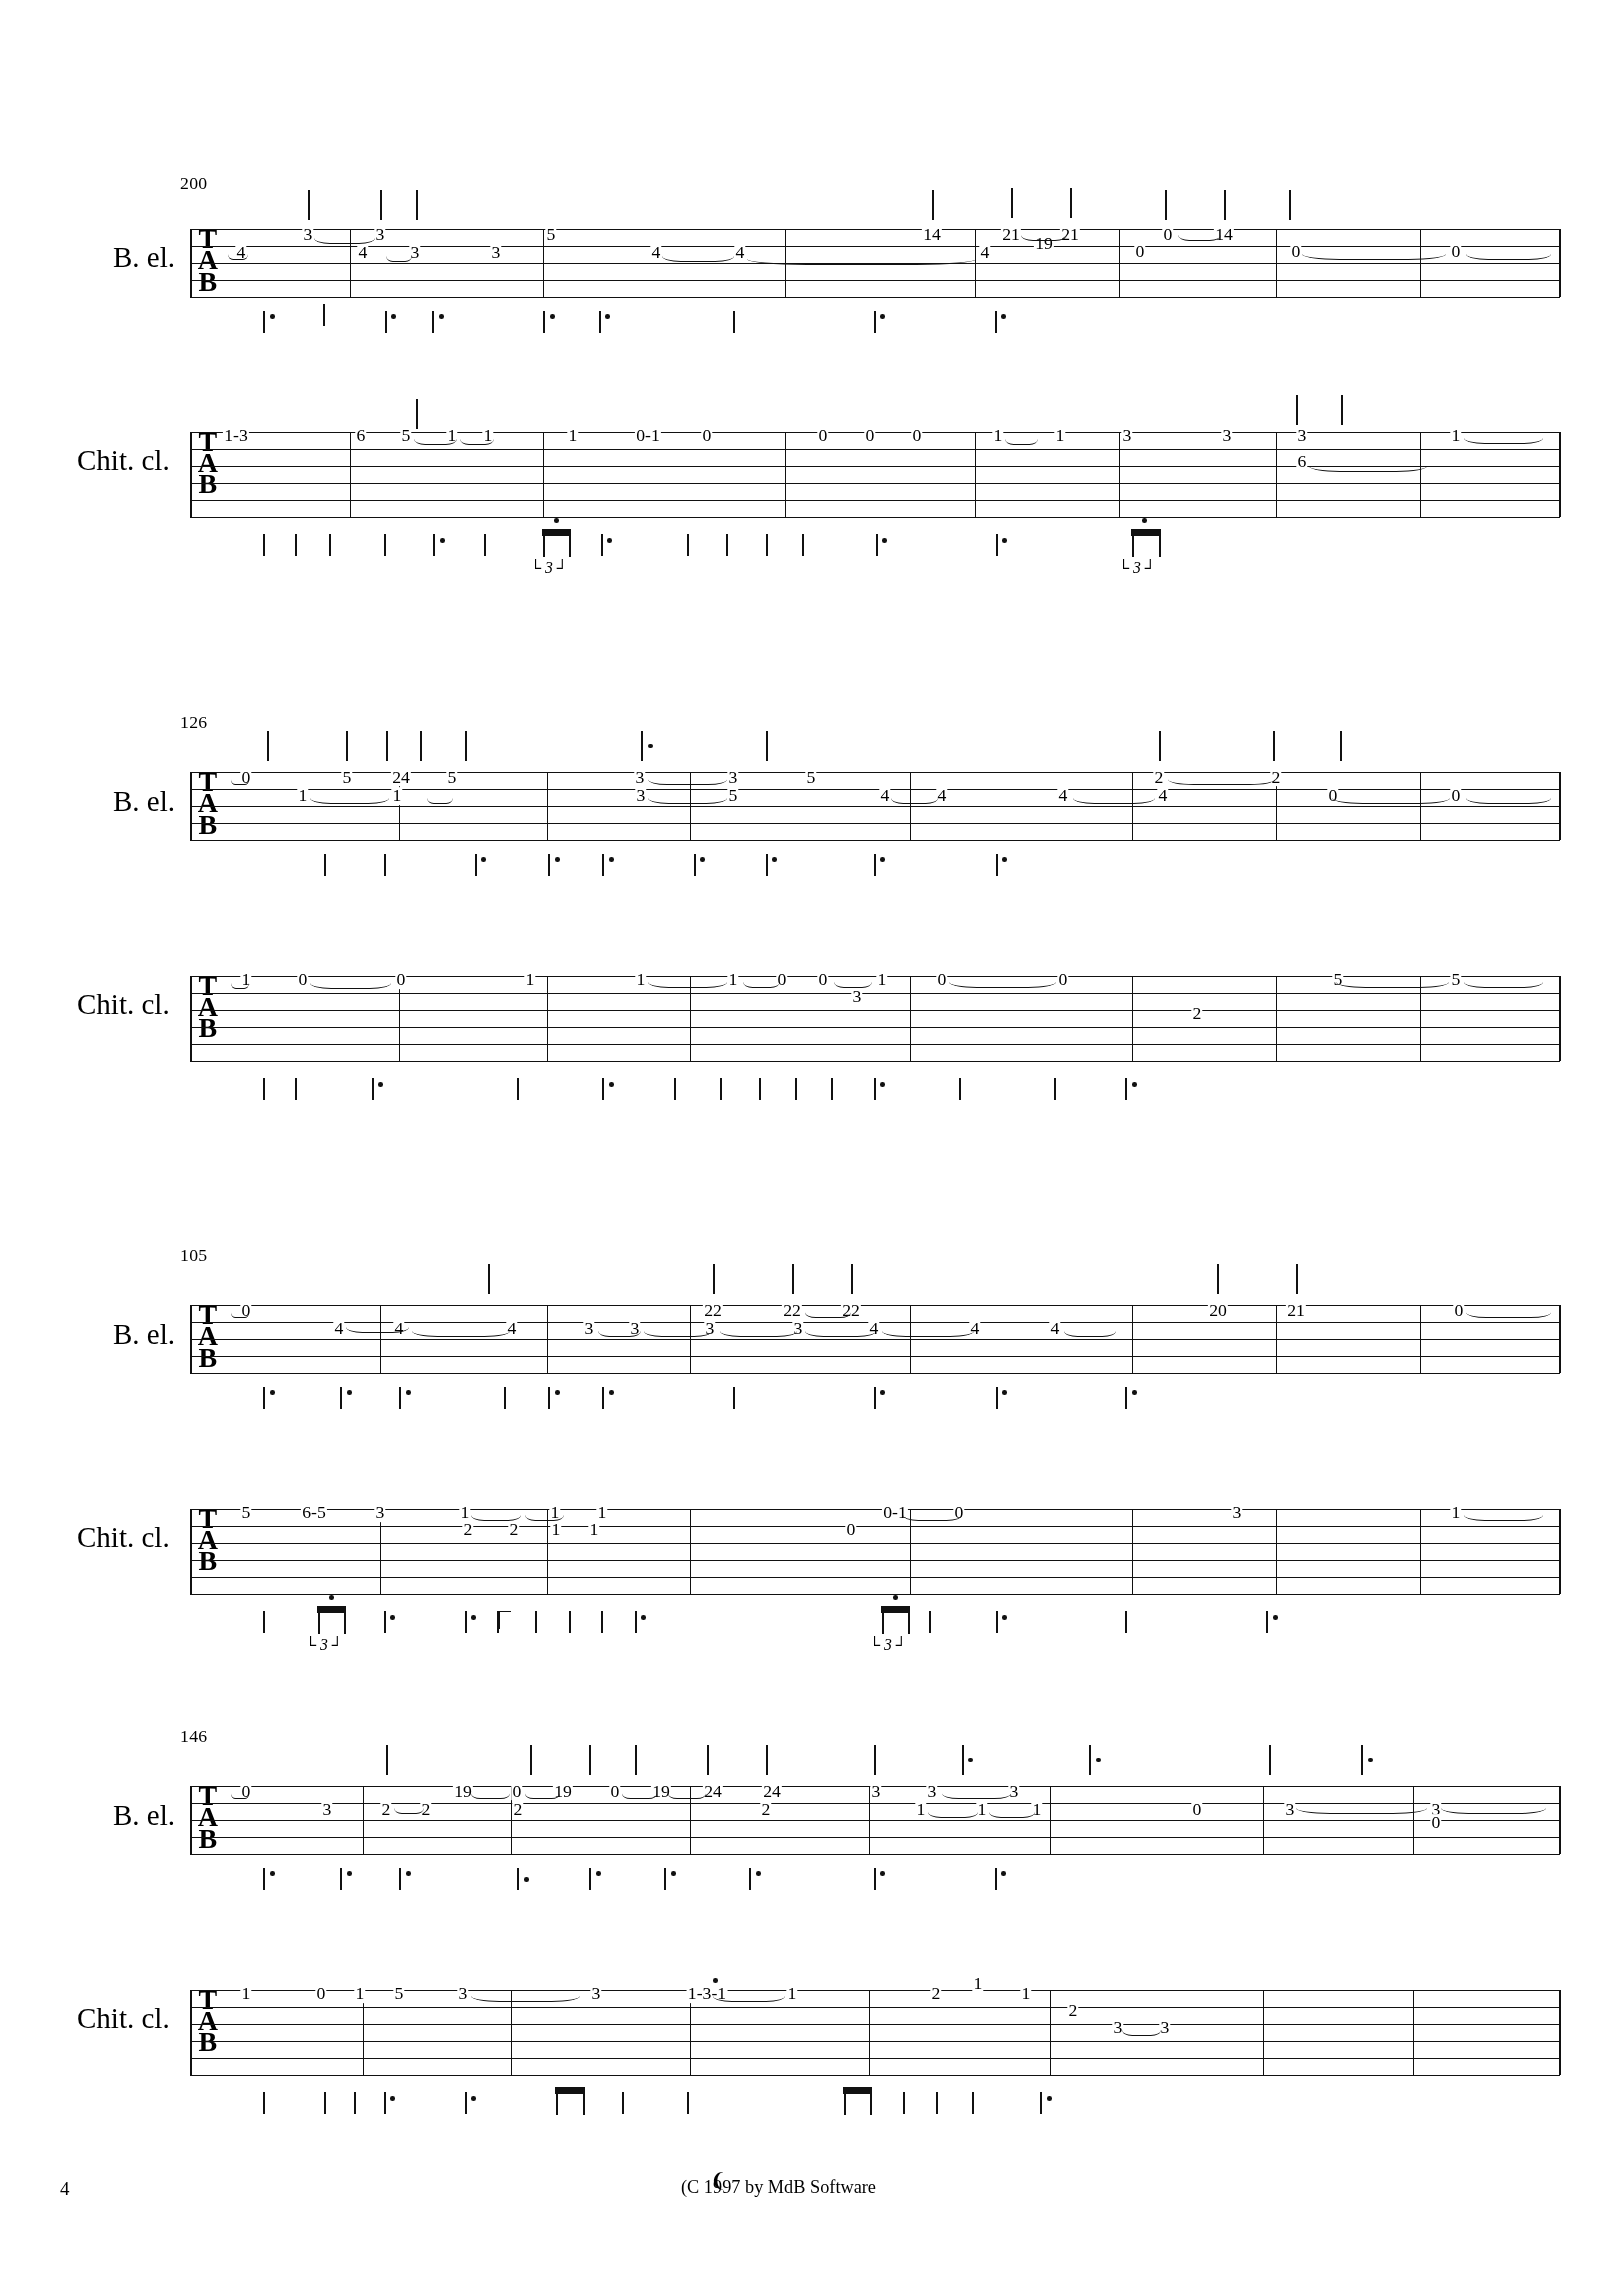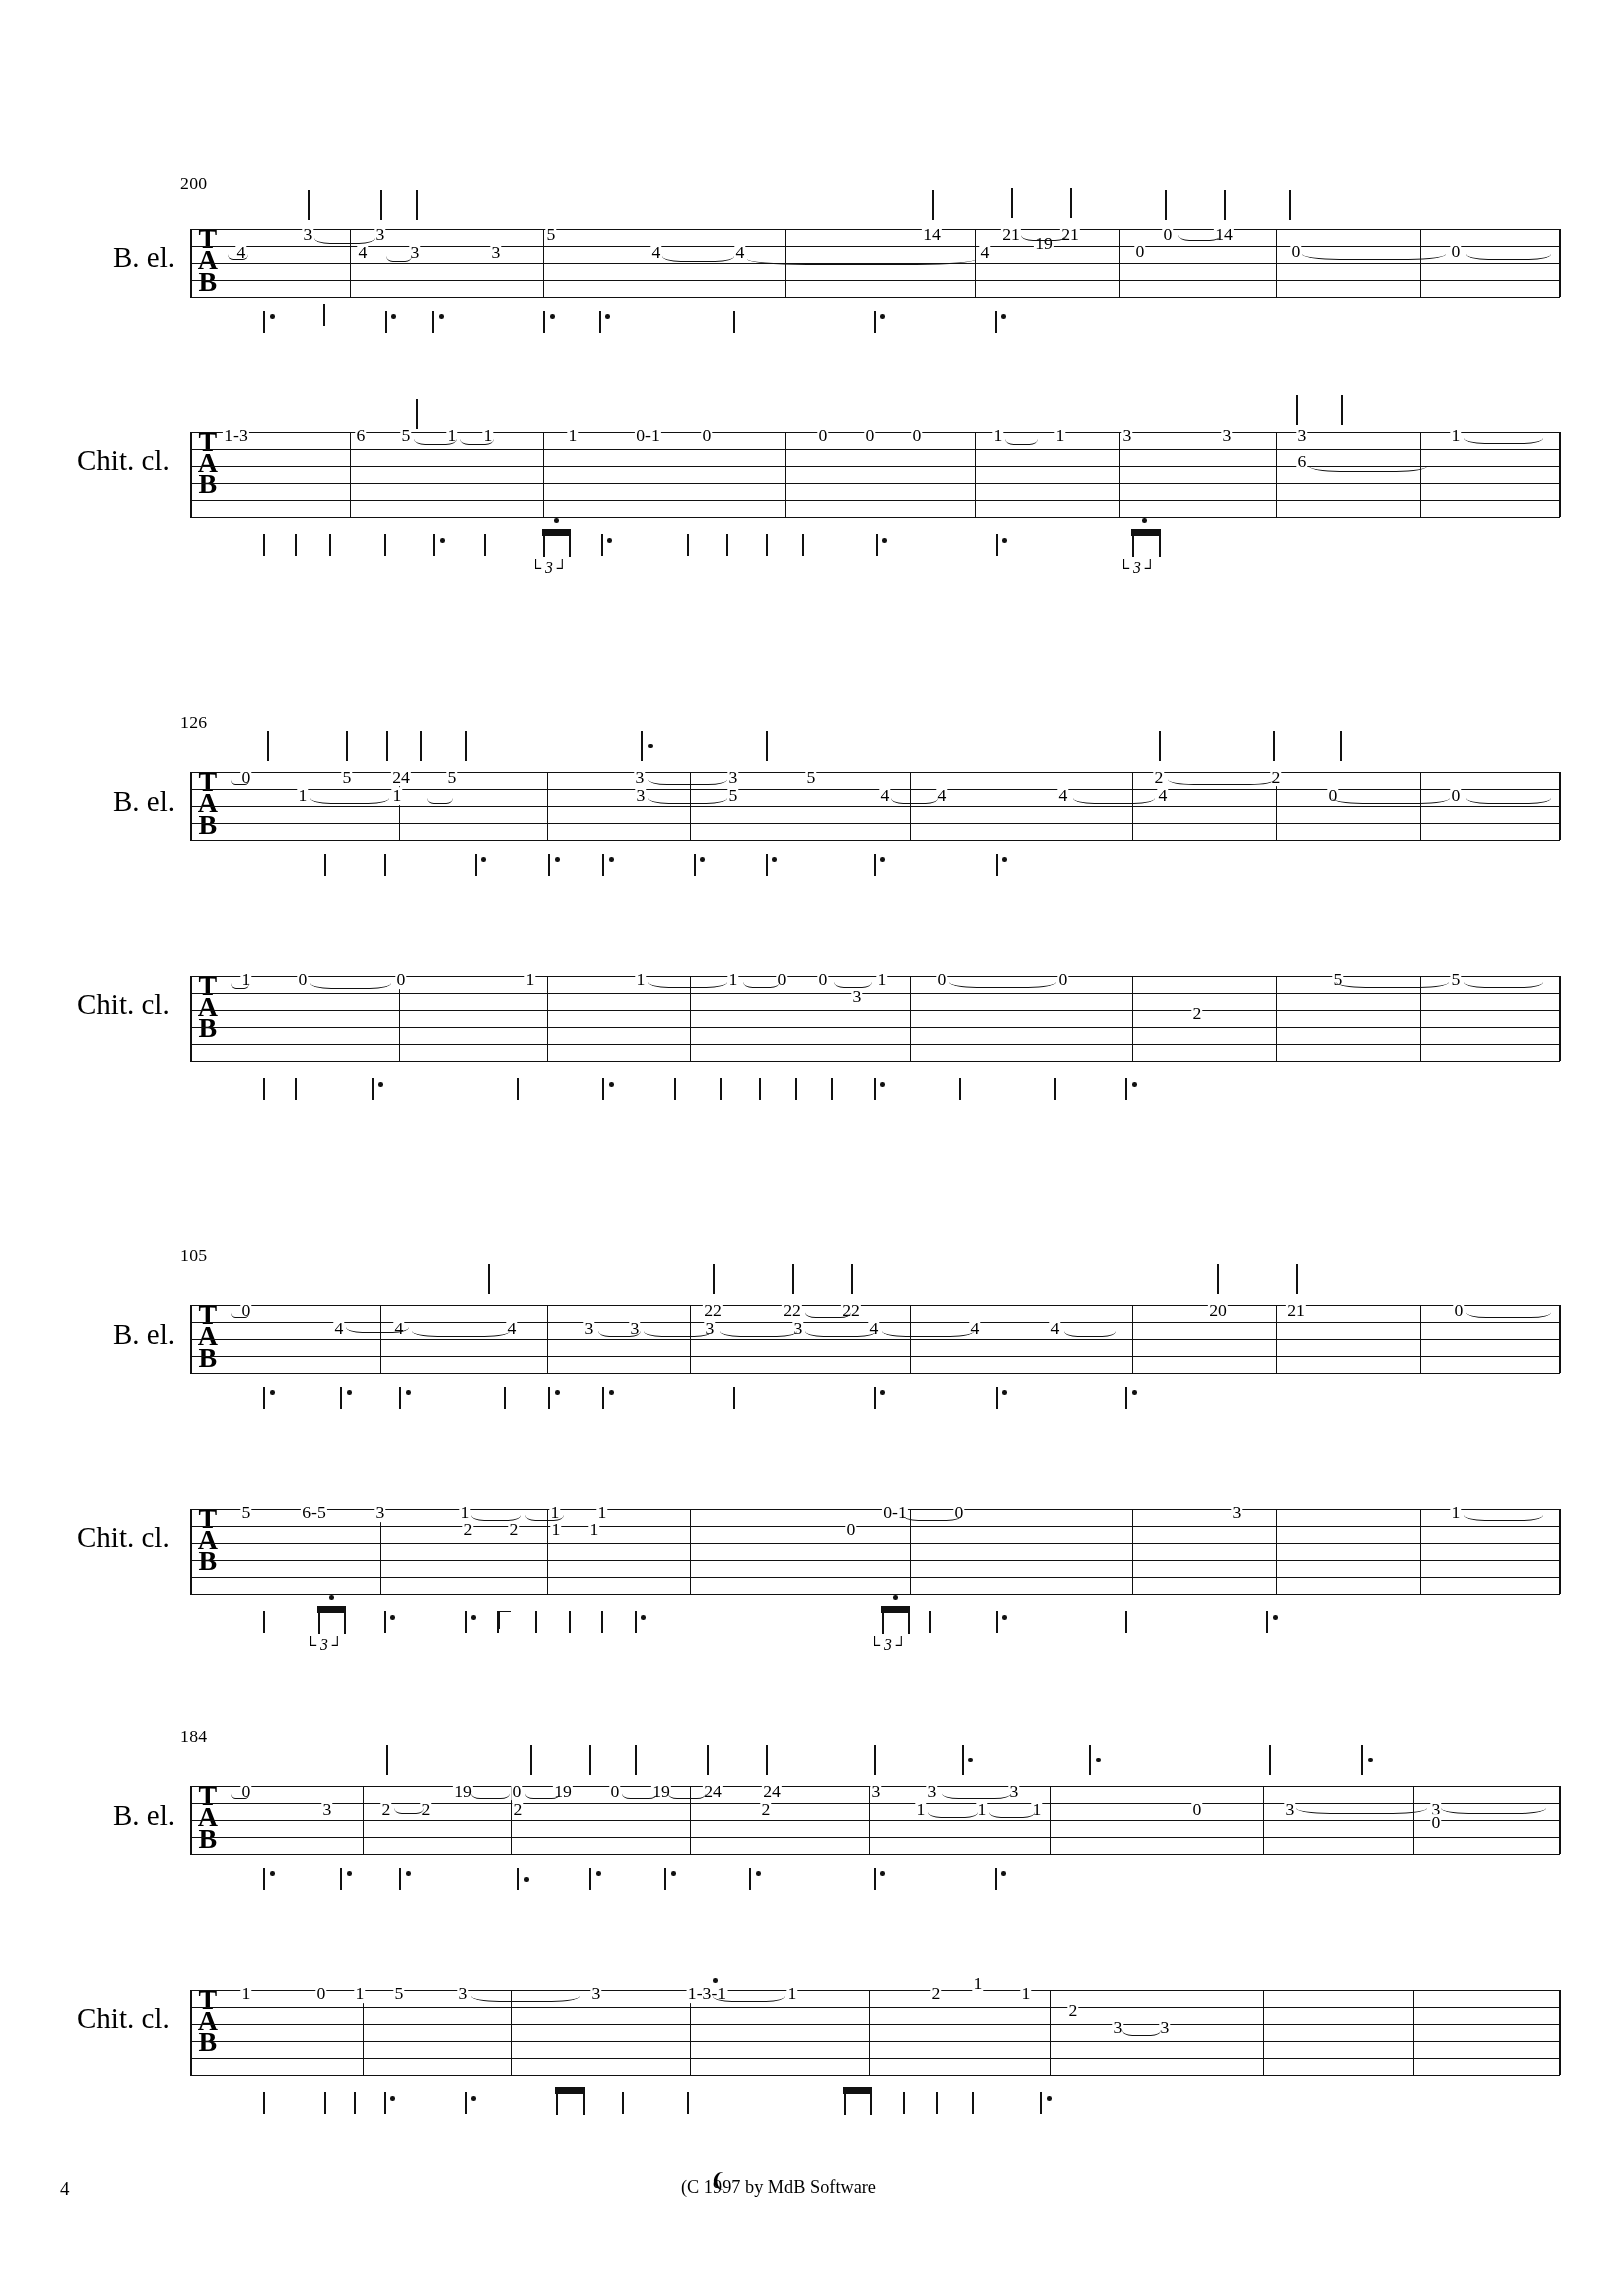--- a/index.html
+++ b/index.html
@@ -672,21 +672,21 @@
       <div class="stem short" style="left:739px; top:115px"></div>
       <div class="stem short" style="left:806px; top:115px"></div>
       <div class="dot" style="left:812px; top:119px"></div>
       <div class="stem short" style="left:935px; top:115px"></div>
       <div class="stem short" style="left:1076px; top:115px"></div>
       <div class="dot" style="left:1083px; top:119px"></div>
     </div>
   </div>
 
   <div class="system" style="top:1714px">
-    <div class="measure-number" style="left:180px; top:11.8px">184</div>
+    <div class="measure-number" style="left:180px; top:11.8px">146</div>
 
     <div style="position:absolute; left:113px; top:85px; font-size:29px;">B. el.</div>
 
     <div class="staff-block" style="top:58px">
       <div class="tab-word" style="left:1.3px; top:13px;">
         <span>T</span>
         <span>A</span>
         <span>B</span>
       </div>
       <div class="staff" style="top:14.4px; height:73px;">

